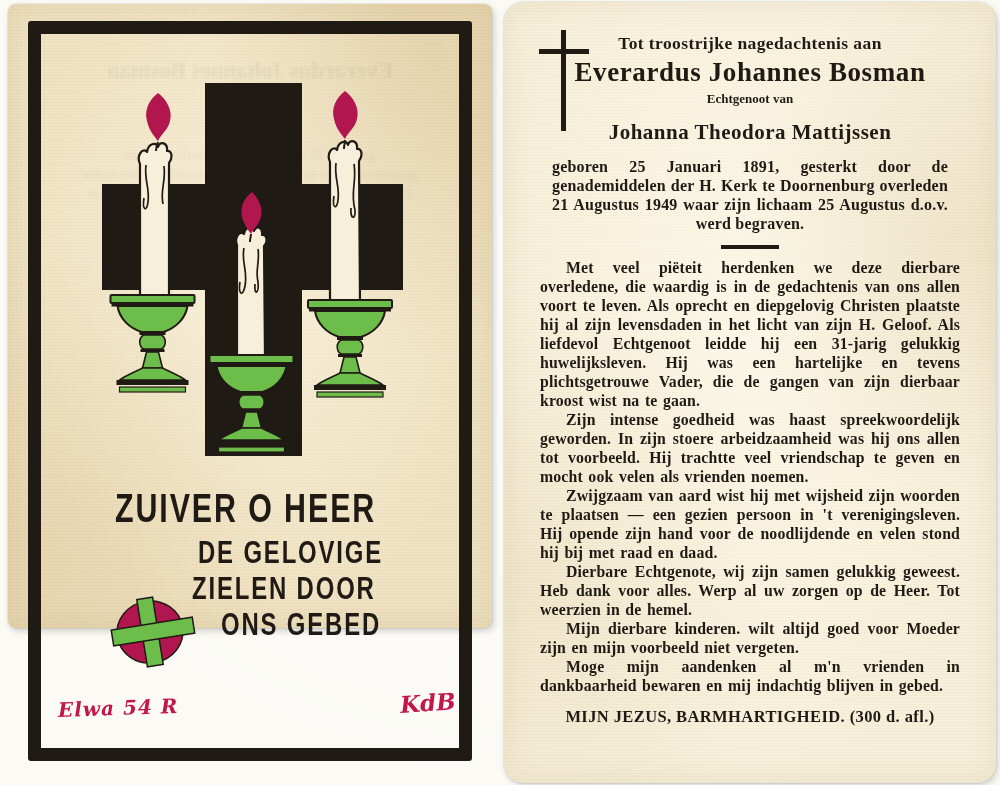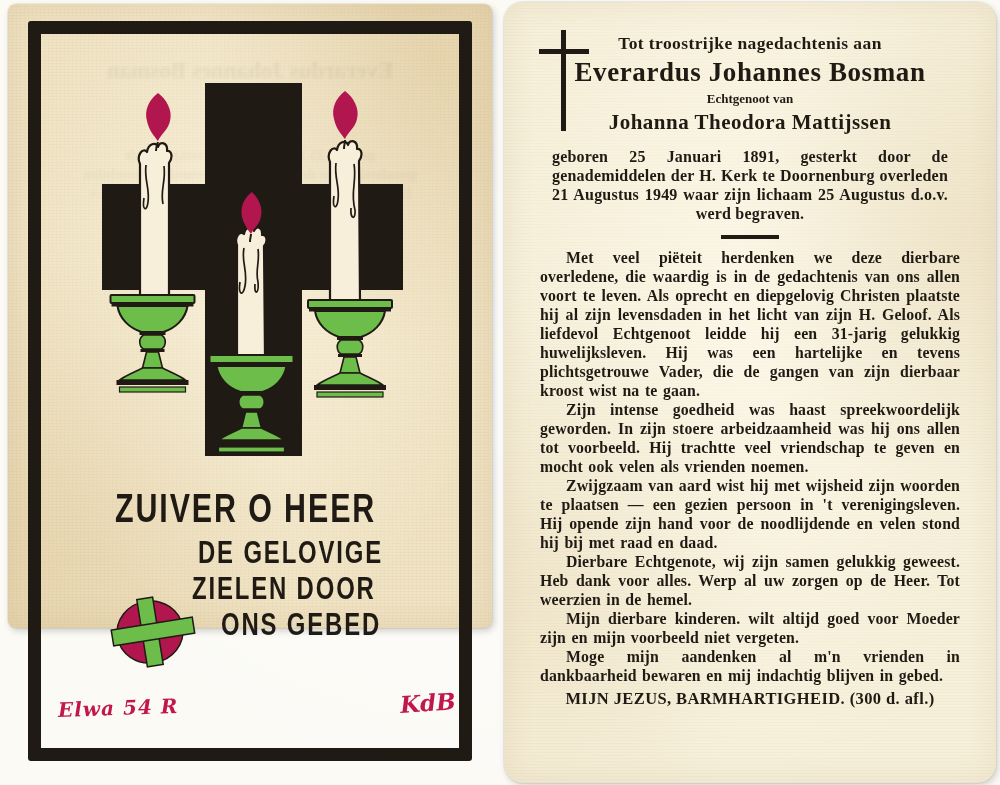--- a/index.html
+++ b/index.html
@@ -69,29 +69,29 @@
       repeating-linear-gradient(0deg, rgba(120,90,40,.03) 0 1px, transparent 1px 3px),
       var(--right-card-bg,#f6efd9);
     box-shadow: 0 0 0 1px rgba(0,0,0,.05), 2px 3px 7px rgba(0,0,0,.16),
       inset 0 0 30px rgba(150,108,45,.10);
   }
   .corner-cross { position:absolute; left:33px; top:26px; }
 
   .dedication { text-align:center; font-size:17.5px; font-weight:700; letter-spacing:.4px; margin:6px 0 2px 0; }
   .deceased-name { text-align:center; font-size:27px; font-weight:700; letter-spacing:.6px; margin:3px 0 1px 0; white-space:nowrap; }
   .relation { text-align:center; font-size:13px; font-weight:700; margin:3px 0 1px 0; }
-  .spouse-name { text-align:center; font-size:21px; font-weight:700; letter-spacing:.5px; margin:3px 0 8px 0; white-space:nowrap; }
+  .spouse-name { text-align:center; font-size:21px; font-weight:700; letter-spacing:.5px; margin:13px 0 8px 0; white-space:nowrap; }
   .vitals {
     font-size:16px; line-height:19px; font-weight:700; text-align:justify;
     text-align-last:center; letter-spacing:.2px; margin:12px;
   }
   .divider { width:58px; height:4px; background:var(--ink,#201a14); margin:8px auto 9px auto; }
   .obit-body { font-size:15.8px; line-height:19px; font-weight:700; text-align:justify; letter-spacing:.15px; word-spacing:1.4px; }
   .obit-body p { margin:0; text-indent:26px; }
-  .closing { text-align:center; font-size:16.5px; font-weight:700; letter-spacing:.4px; margin-top:4px; white-space:nowrap; }
+  .closing { text-align:center; font-size:16.5px; font-weight:700; letter-spacing:.4px; margin-top:12px; white-space:nowrap; }
 </style>
 </head>
 <body>
 
 <div class="scene">
 
   <div class="card-left">
 
     <div class="ghost ghost-1">Everardus Johannes Bosman</div>
     <div class="ghost ghost-2">geboren 25 Januari 1891, gesterkt door de genademiddelen der H. Kerk te Doornenburg overleden 21 Augustus 1949 waar zijn lichaam 25 Augustus d.o.v. werd begraven.</div>

